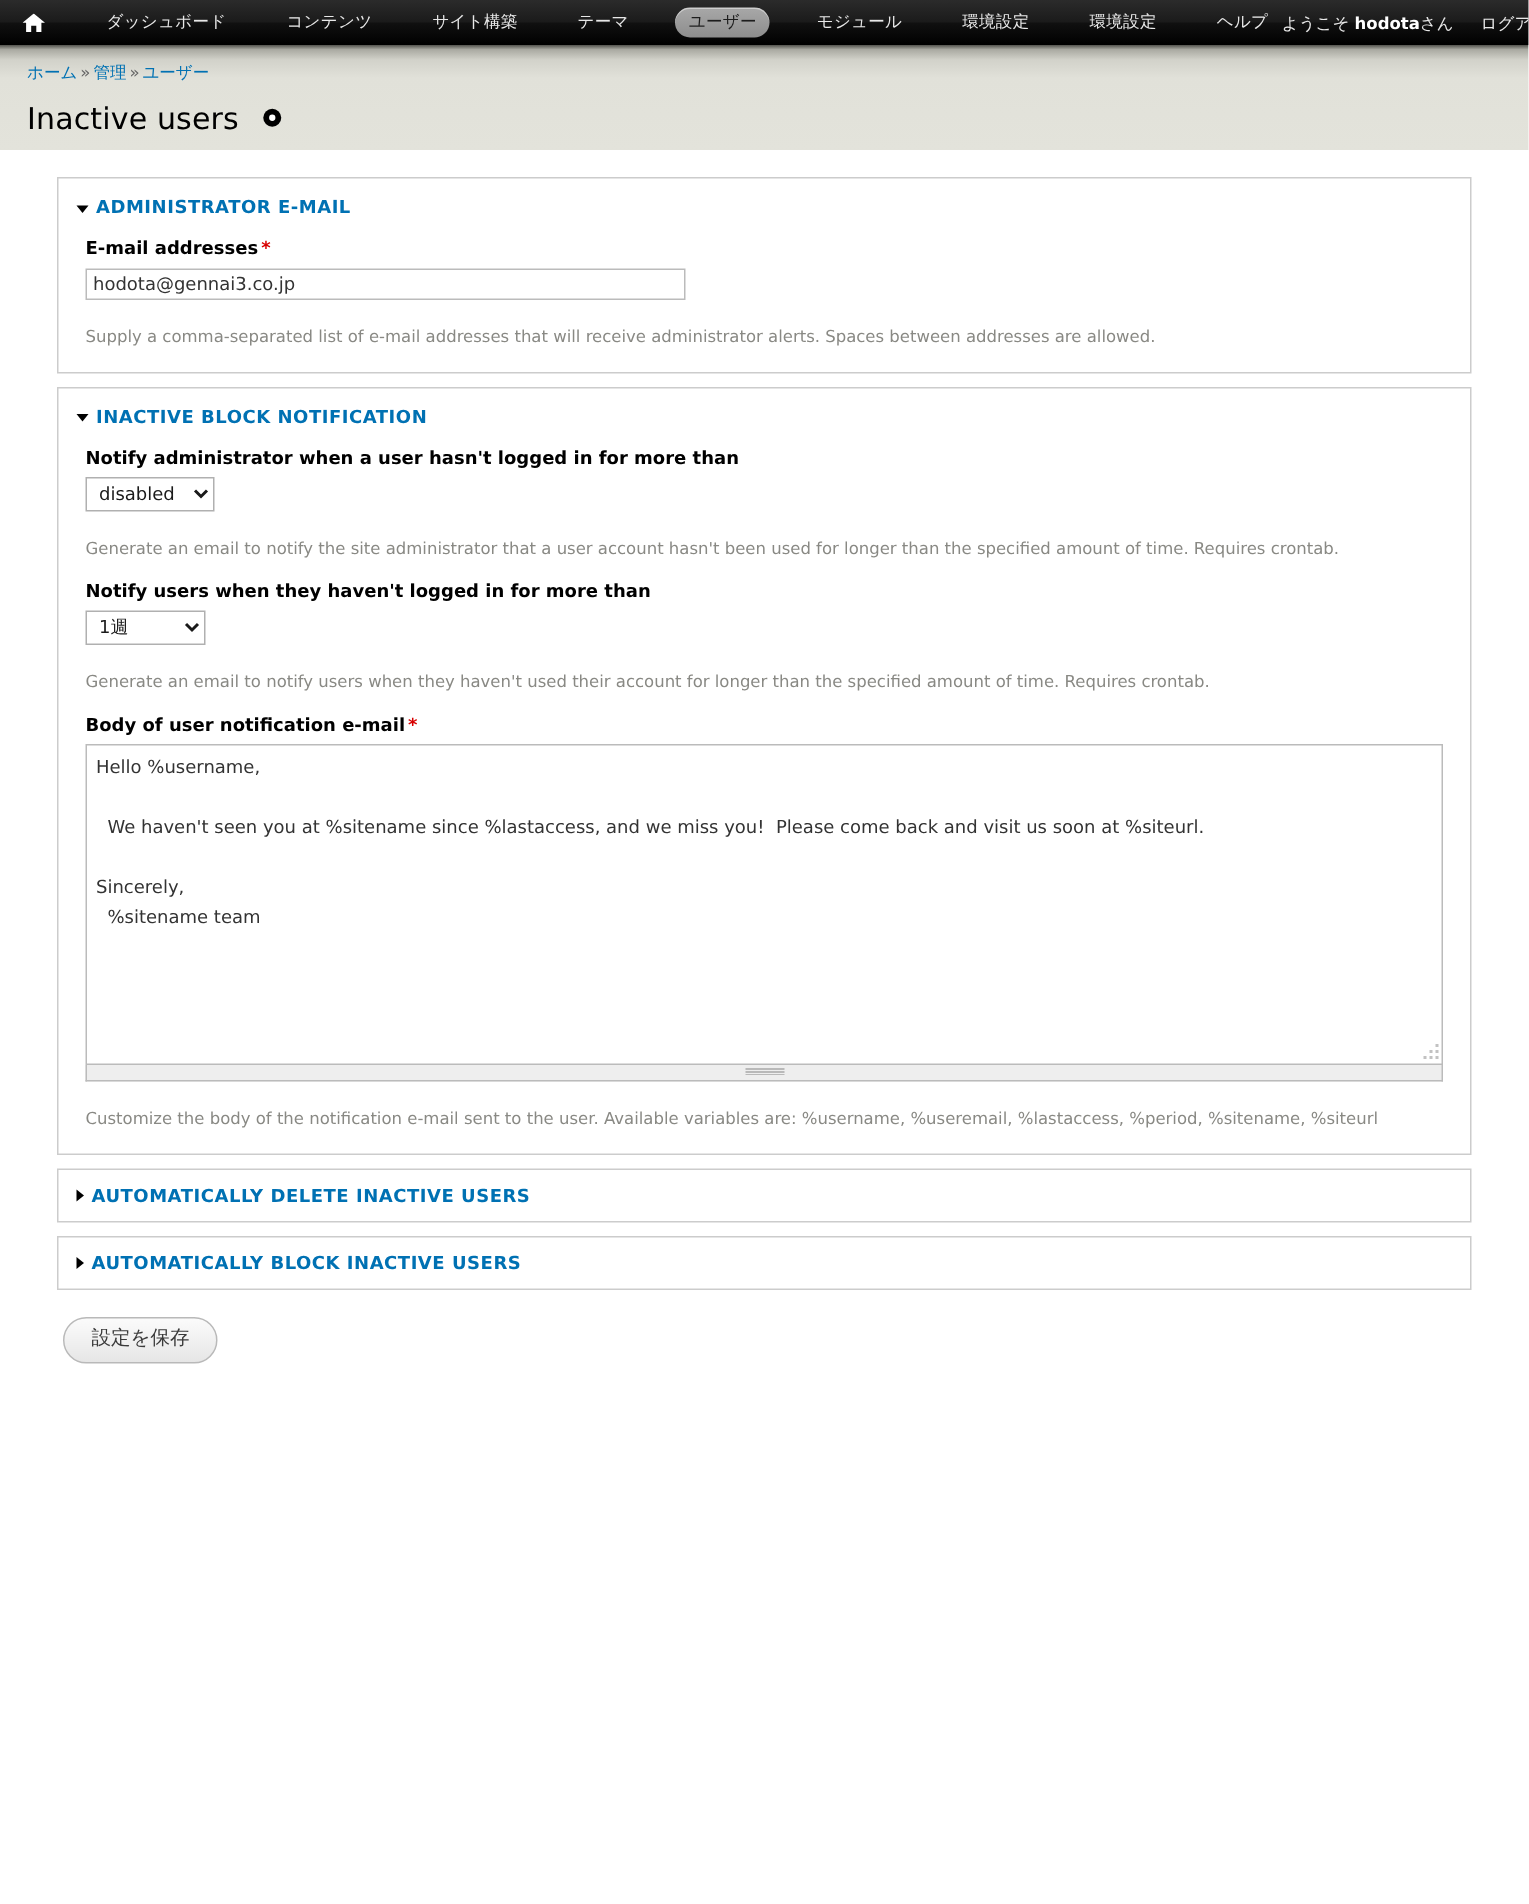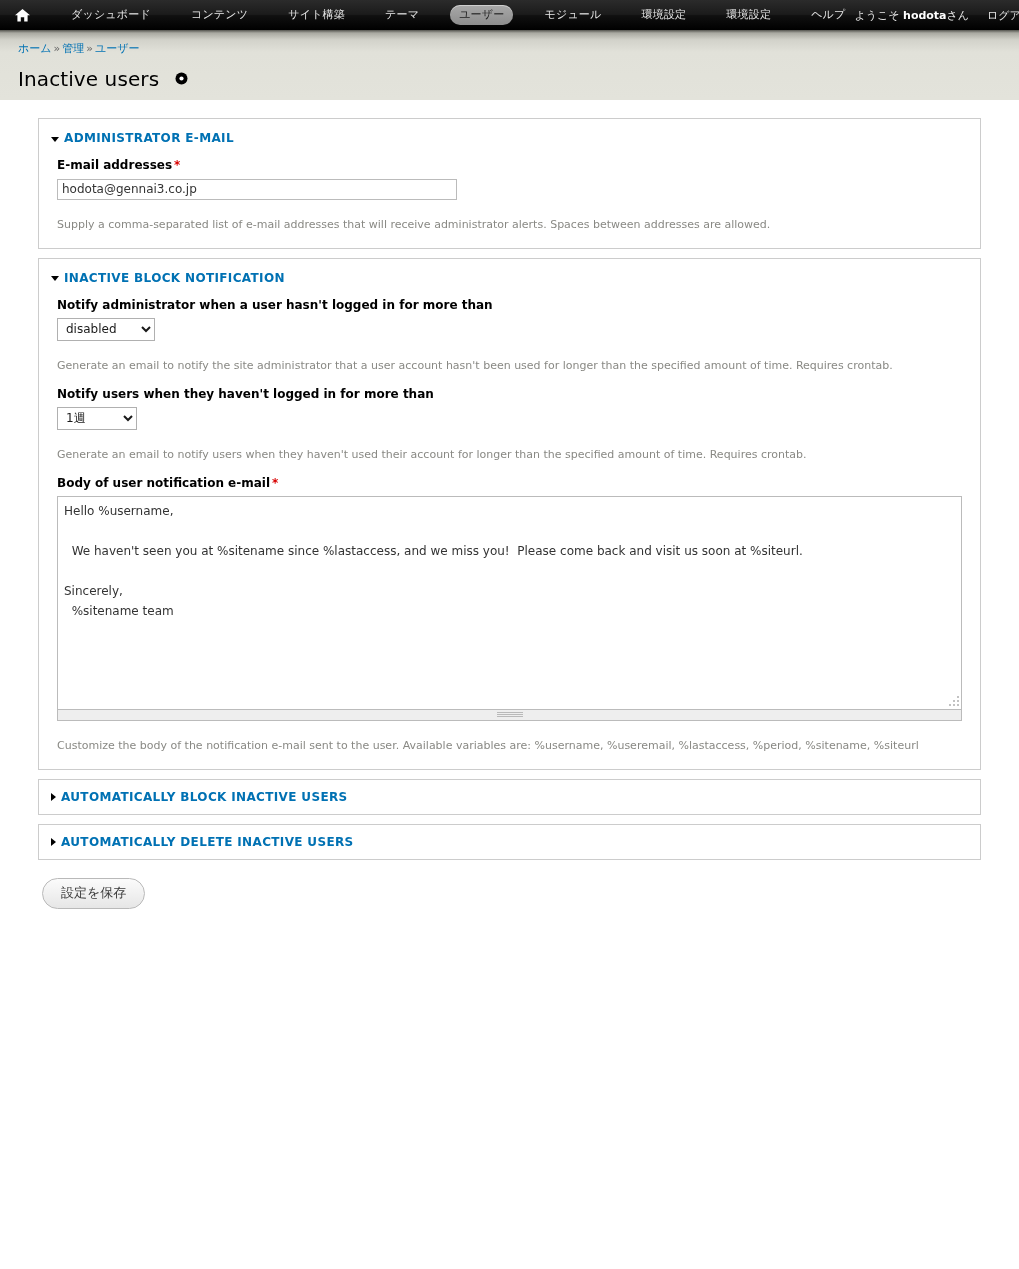--- a/index.html
+++ b/index.html
@@ -181,21 +181,21 @@
   select.sel {
     font-size: 12px;
     font-family: "DejaVu Sans", "Liberation Sans", sans-serif;
     border: 1px solid #b0b0b0;
     background: #ffffff;
     height: 23px;
     padding: 1px 2px 1px 4px;
     color: #1a1a1a;
     outline: none;
   }
-  select.sel.w1 { width: 98px; }
+  select.sel.w1 { width: 86px; }
   select.sel.w2 { width: 80px; }
 
   .ta-wrap {
     position: relative;
     width: 100%;
   }
   textarea.body-area {
     display: block;
     width: 100%;
     height: 214px;
@@ -354,28 +354,28 @@
         </div>
         <div class="desc">Customize the body of the notification e-mail sent to the user. Available variables are: %username, %useremail, %lastaccess, %period, %sitename, %siteurl</div>
       </div>
 
     </div>
   </fieldset>
 
   <fieldset class="group collapsed-group">
     <div class="group-legend collapsed">
       <span class="arrow"></span>
-      <span class="legend-text">AUTOMATICALLY BLOCK INACTIVE USERS</span>
+      <span class="legend-text">AUTOMATICALLY DELETE INACTIVE USERS</span>
     </div>
   </fieldset>
 
   <fieldset class="group collapsed-group">
     <div class="group-legend collapsed">
       <span class="arrow"></span>
-      <span class="legend-text">AUTOMATICALLY DELETE INACTIVE USERS</span>
+      <span class="legend-text">AUTOMATICALLY BLOCK INACTIVE USERS</span>
     </div>
   </fieldset>
 
   <div class="form-actions">
     <button class="save-btn">設定を保存</button>
   </div>
 
 </div>
 
 </body></html>

